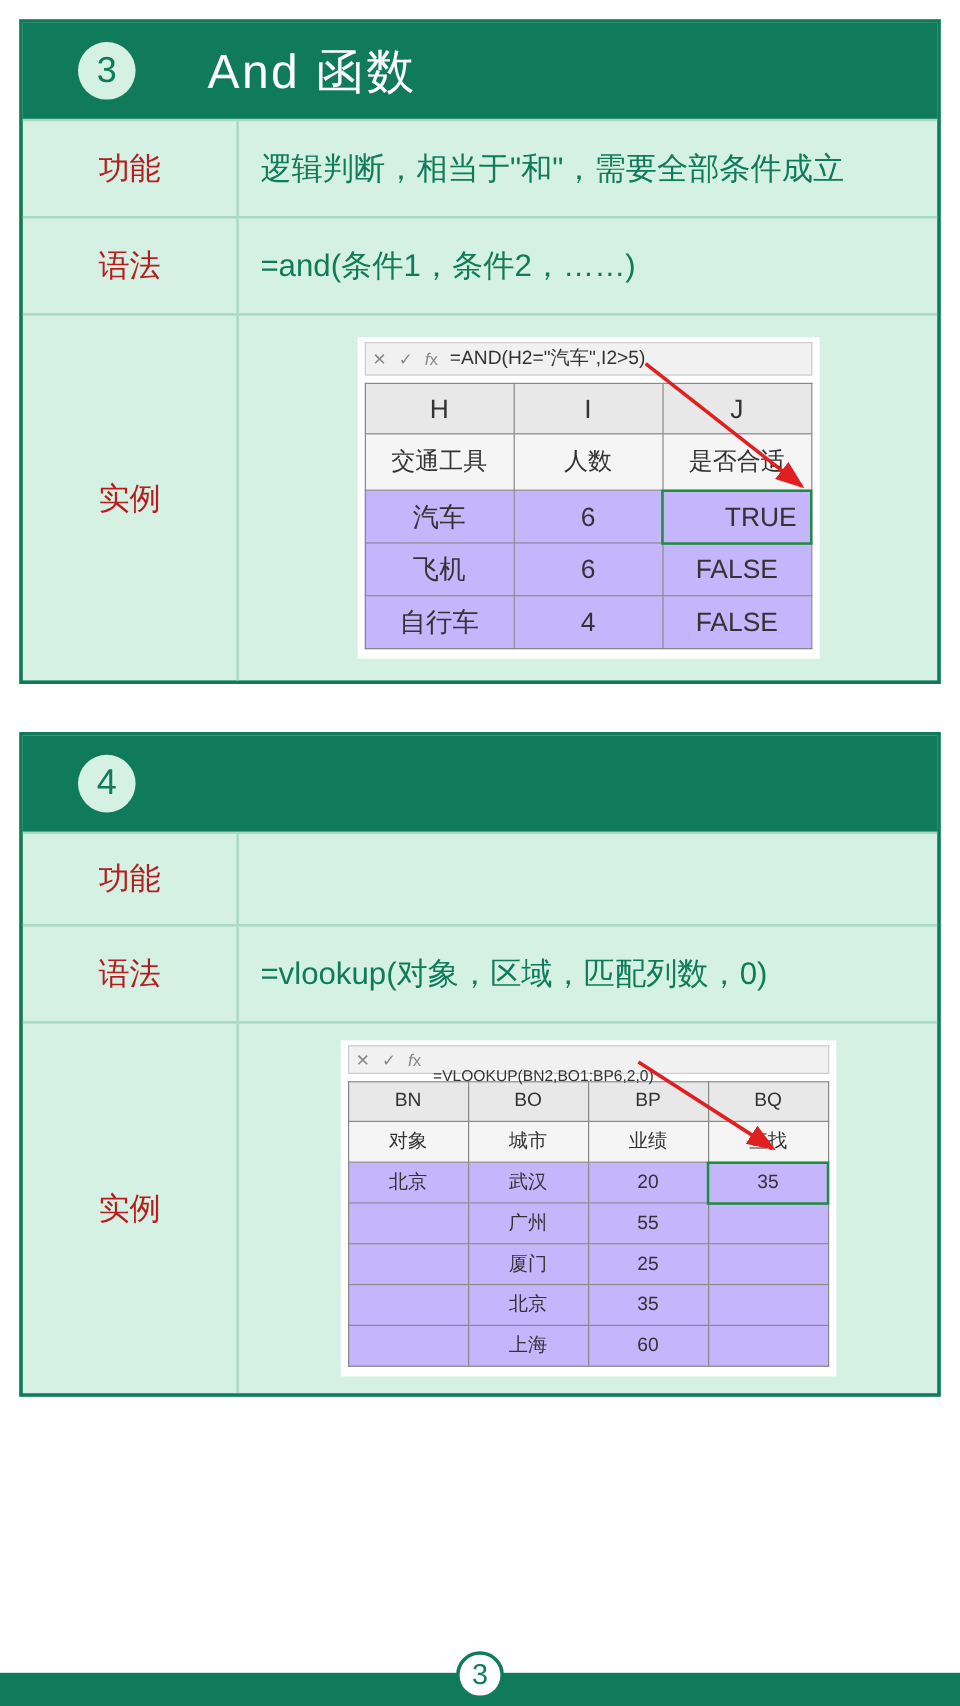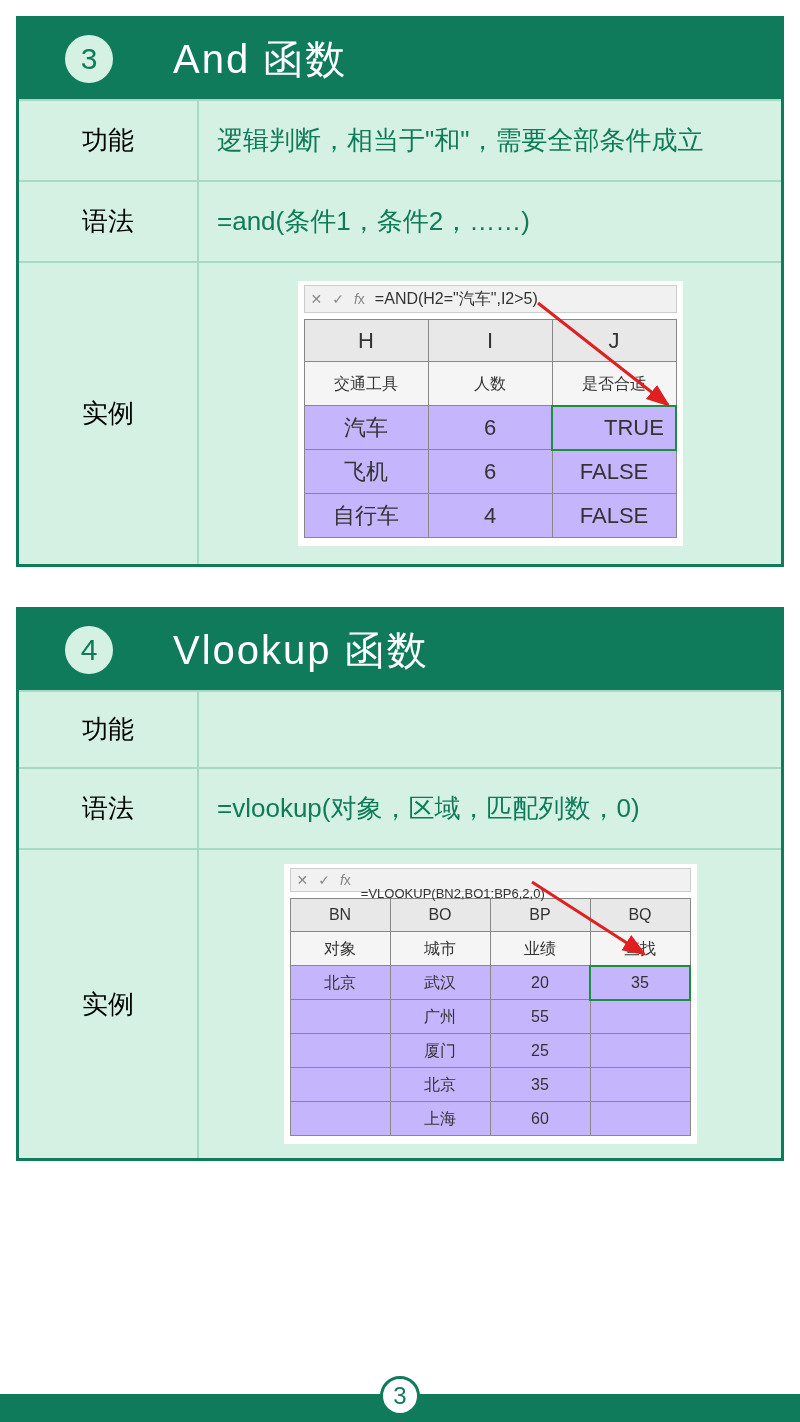--- a/index.html
+++ b/index.html
@@ -48,21 +48,21 @@
     border-top: 2px solid #a9d9c5;
   }
   .row:first-of-type { border-top: none; }
   .row-label {
     width: 180px;
     flex-shrink: 0;
     display: flex;
     align-items: center;
     justify-content: center;
     font-size: 26px;
-    color: #000000;
+    color: #b91c1c;
     border-right: 2px solid #a9d9c5;
     padding: 20px 0;
   }
   .row-content {
     flex: 1;
     padding: 20px 18px;
     font-size: 26px;
     color: #0f7b5a;
     display: flex;
     align-items: center;
@@ -96,21 +96,21 @@
     background: #c4b5fd;
   }
   .xtab .colhdr {
     background: #e8e8e8;
     font-weight: normal;
     font-size: 22px;
     padding: 4px 0;
   }
   .xtab .hdr {
     background: #f5f5f5;
-    font-size: 16px;
+    font-size: 20px;
     padding: 8px 16px;
   }
   .tab1 th, .tab1 td { width: 124px; height: 44px; font-size: 22px; }
   .tab1 .colhdr { height: 36px; }
   .sel1 { outline: 2px solid #1a8f3c; outline-offset: -1px; padding-left: 40px; }
   .tab2 th, .tab2 td { width: 100px; height: 34px; font-size: 16px; }
   .tab2 .colhdr { height: 28px; font-size: 16px; margin-left: 45px; }
   .tab2 .hdr { font-size: 16px; padding: 4px 2px; }
   .sel2 { outline: 2px solid #1a8f3c; outline-offset: -1px; }
   .arrow {
@@ -207,21 +207,20 @@
           <line x1="10" y1="8" x2="140" y2="110" stroke="#e02020" stroke-width="3" marker-end="url(#ah1)"></line>
         </svg>
       </div>
     </div>
   </div>
 </div>
 
 <div class="card">
   <div class="card-header">
     <div class="badge">4</div>
-    <div class="card-title">Vlookup 函数</div>
   </div>
   <div class="row">
     <div class="row-label">功能</div>
   </div>
   <div class="row">
     <div class="row-label">语法</div>
     <div class="row-content">=vlookup(对象，区域，匹配列数，0)</div>
   </div>
   <div class="row">
     <div class="row-label">实例</div>

